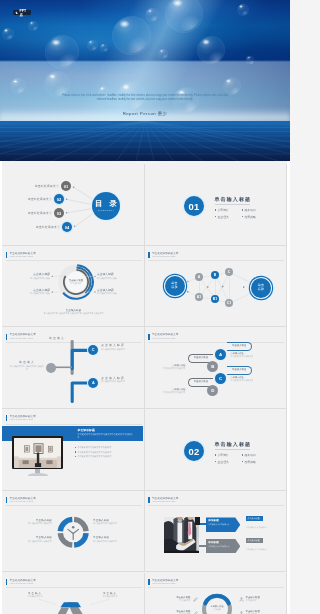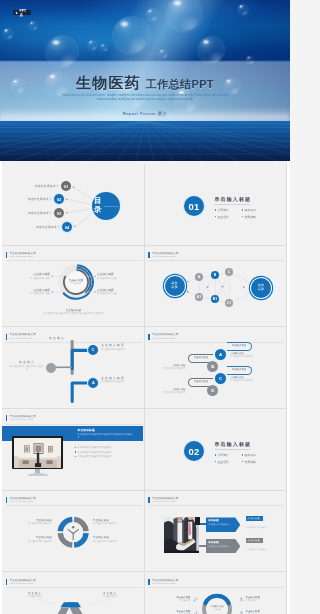--- a/index.html
+++ b/index.html
@@ -63,21 +63,21 @@
   .toc-item{position:absolute;display:flex;align-items:center;gap:3px;}
   .toc-item .toc-label{position:absolute;right:12px;top:50%;transform:translateY(-50%);}
   .toc-label{font-size:2.9px;color:#6b7682;letter-spacing:.15px;white-space:nowrap;}
   .toc-item{width:10px;height:10px;}
   .toc-dot{width:10px;height:10px;border-radius:50%;display:flex;align-items:center;justify-content:center;
     font-size:4px;font-weight:bold;color:#fff;letter-spacing:.1px;}
   .toc-dot.gray{background:#6e6e6e;}
   .toc-dot.blue{background:#1570b8;}
   .toc-dot.ring{box-shadow:0 0 0 1.3px #d7ecfa;}
   .toc-center{position:absolute;left:90px;top:28px;width:28px;height:28px;border-radius:50%;background:#1570b8;
-    box-shadow:0 0 0 1.5px #e3f1fb;display:flex;flex-direction:row;align-items:center;justify-content:center;}
+    box-shadow:0 0 0 1.5px #e3f1fb;display:flex;flex-direction:column;align-items:center;justify-content:center;}
   .toc-center-t{font-size:7.5px;font-weight:bold;color:#fff;letter-spacing:2.4px;line-height:8.6px;padding-left:2.4px;}
   .toc-center-s{font-size:2.3px;color:#a9d4ef;letter-spacing:.35px;line-height:3px;margin-top:.6px;}
 
   
   .sec-circle{position:absolute;left:39.5px;top:32px;width:20px;height:20px;border-radius:50%;background:#1570b8;
     box-shadow:0 0 0 1.3px #dceefa;display:flex;align-items:center;justify-content:center;
     font-size:9.4px;font-weight:bold;color:#fff;letter-spacing:.2px;}
   .sec-right{position:absolute;left:70px;top:32px;width:56px;}
   .sec-title{font-size:5px;font-weight:bold;color:#3c4a59;letter-spacing:1.1px;line-height:6px;}
   .sec-rule{width:35px;height:.5px;background:#cdd2d7;margin:2.2px 0 3.2px;}
@@ -216,21 +216,20 @@
     <div class="glow"></div>
     <div class="floor">
       <svg class="floor-grid" viewBox="0 0 290 45" preserveAspectRatio="none">
         <g stroke="#9fd0f0" stroke-width="0.4" fill="none">
           <path d="M145 0 L-170 45 M145 0 L-110 45 M145 0 L-55 45 M145 0 L-5 45 M145 0 L40 45 M145 0 L80 45 M145 0 L113 45 M145 0 L135 45 M145 0 L155 45 M145 0 L177 45 M145 0 L210 45 M145 0 L250 45 M145 0 L295 45 M145 0 L345 45 M145 0 L400 45 M145 0 L460 45"></path>
           <path d="M0 3 H290 M0 6.5 H290 M0 10.5 H290 M0 15 H290 M0 20 H290 M0 26 H290 M0 33 H290 M0 41 H290"></path>
         </g>
       </svg>
     </div>
 
-    <div class="hero-title"><span>生物医药</span><span class="t2">工作总结PPT</span></div>
     <div class="hero-sub">Please select a text, click and connect headline, modify the font content, also can copy your content to the directly. Please replace text, click add relevant headline, modify the text content, also can copy your content to the directly.</div>
     <div class="hero-person">Report Person 墨少</div>
 
     <div class="wm">
       <svg width="4.6" height="3.8" viewBox="0 0 14 12">
         <path d="M7 1.4 L13 11 L1 11 Z" fill="#ffffff"></path>
         <circle cx="4.6" cy="8.2" r="2.4" fill="#191d23"></circle>
       </svg>
       <span class="wm-txt">PPT店</span>
     </div>

